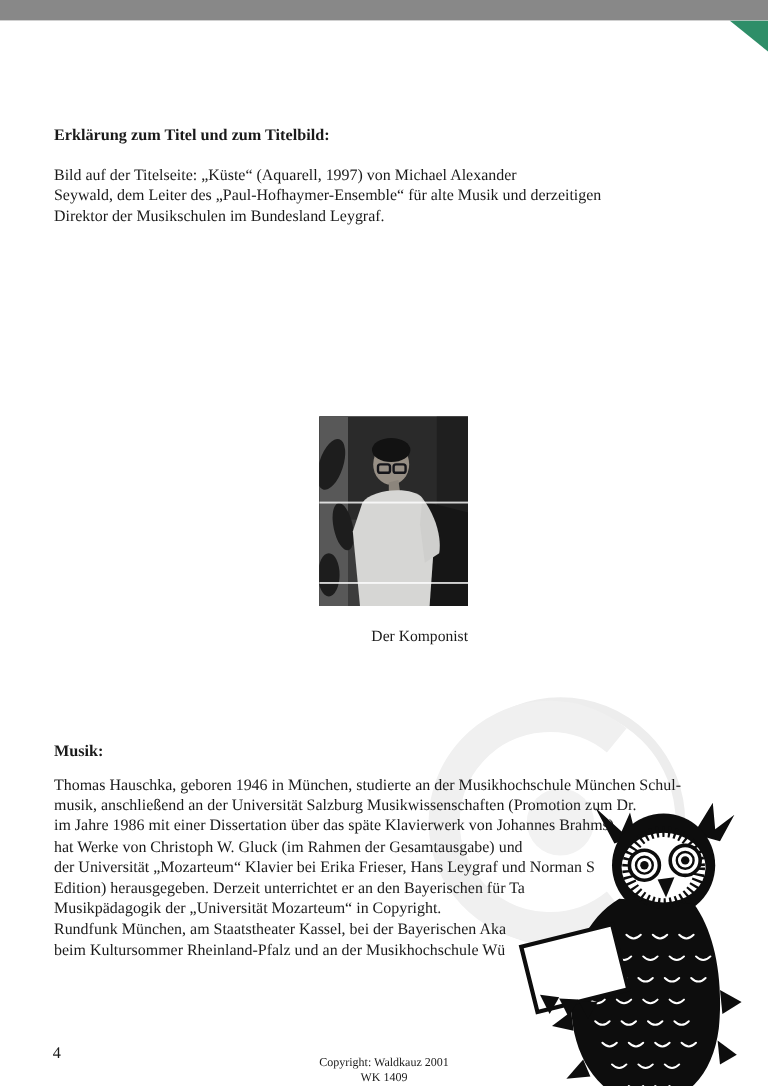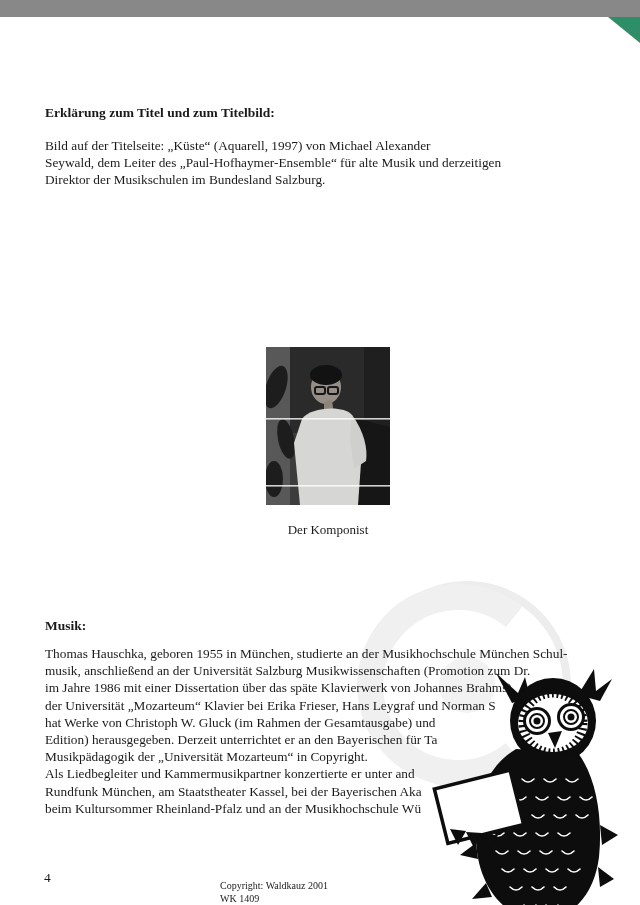--- a/index.html
+++ b/index.html
@@ -21,26 +21,26 @@
   .h-vita{top:601px;}
   .textblock{position:absolute;left:45px;z-index:1;}
   .tb-intro{top:120px;}
   .tb-vita{top:628px;}
   .t-line{font-size:13.3px;line-height:17.2px;white-space:nowrap;}
   .photo-fig{
     position:absolute;left:266px;top:330px;width:124px;height:158px;margin:0;
     z-index:1;background:#303030;
   }
   .photo-caption{
-    position:absolute;left:266px;top:505px;width:124px;text-align:center;
+    position:absolute;left:266px;top:505px;width:124px;text-align:right;
     font-size:13px;z-index:1;
   }
   .page-number{position:absolute;left:44px;top:853px;font-size:13.5px;z-index:1;}
   .copyright{
-    position:absolute;left:220px;top:863px;width:200px;
+    position:absolute;left:220px;top:863px;width:200px;text-align:center;
     font-size:10px;line-height:12.5px;z-index:1;
   }
   .owl{position:absolute;left:428px;top:652px;width:210px;height:253px;z-index:2;}
   svg{display:block;}
 </style>
 </head>
 <body>
 
 <div class="page">
 
@@ -51,21 +51,21 @@
       <circle cx="115" cy="120" r="100" fill="none" stroke="#ededed" stroke-width="8"></circle>
       <path d="M162,52 A88,88 0 1,0 162,188" fill="none" stroke="#f0f0f0" stroke-width="26"></path>
       <circle cx="115" cy="120" r="28" fill="#f2f2f2"></circle>
     </svg>
   </div>
 
   <h2 class="sec-heading h-intro">Erklärung zum Titel und zum Titelbild:</h2>
   <div class="textblock tb-intro">
     <div class="t-line">Bild auf der Titelseite: „Küste“ (Aquarell, 1997) von Michael Alexander</div>
     <div class="t-line">Seywald, dem Leiter des „Paul-Hofhaymer-Ensemble“ für alte Musik und derzeitigen</div>
-    <div class="t-line">Direktor der Musikschulen im Bundesland Salzburg.</div>
+    <div class="t-line">Direktor der Musikschulen im Bundesland Leygraf.</div>
   </div>
 
   <figure class="photo-fig">
     <svg viewBox="0 0 124 158" width="124" height="158">
       <rect width="124" height="158" fill="#3c3c3c"></rect>
       <rect width="124" height="86" fill="#2a2a2a"></rect>
       <rect x="0" width="24" height="158" fill="#585858"></rect>
       <g fill="#1d1d1d">
         <ellipse cx="10" cy="40" rx="10" ry="22" transform="rotate(18 10 40)"></ellipse>
         <ellipse cx="20" cy="92" rx="8" ry="20" transform="rotate(-12 20 92)"></ellipse>
@@ -83,28 +83,27 @@
         <path d="M86,68 C98,84 102,102 100,114 L88,122 84,90 Z" fill="#cfcfcd"></path>
       </g>
       <rect y="71" width="124" height="1.6" fill="#ffffff" opacity="0.8"></rect>
       <rect y="138" width="124" height="1.6" fill="#ffffff" opacity="0.8"></rect>
     </svg>
   </figure>
   <div class="photo-caption">Der Komponist</div>
 
   <h2 class="sec-heading h-vita">Musik:</h2>
   <div class="textblock tb-vita">
-    <div class="t-line">Thomas Hauschka, geboren 1955 in München, studierte an der Musikhochschule München Schul-</div>
+    <div class="t-line">Thomas Hauschka, geboren 1946 in München, studierte an der Musikhochschule München Schul-</div>
     <div class="t-line">musik, anschließend an der Universität Salzburg Musikwissenschaften (Promotion zum Dr.</div>
     <div class="t-line">im Jahre 1986 mit einer Dissertation über das späte Klavierwerk von Johannes Brahms)</div>
+    <div class="t-line">hat Werke von Christoph W. Gluck (im Rahmen der Gesamtausgabe) und</div>
     <div class="t-line">der Universität „Mozarteum“ Klavier bei Erika Frieser, Hans Leygraf und Norman S</div>
-    <div class="t-line">hat Werke von Christoph W. Gluck (im Rahmen der Gesamtausgabe) und</div>
     <div class="t-line">Edition) herausgegeben.  Derzeit unterrichtet er an den Bayerischen für Ta</div>
     <div class="t-line">Musikpädagogik der „Universität Mozarteum“ in Copyright.</div>
-    <div class="t-line">Als Liedbegleiter und Kammermusikpartner konzertierte er unter and</div>
     <div class="t-line">Rundfunk München, am Staatstheater Kassel, bei der Bayerischen Aka</div>
     <div class="t-line">beim Kultursommer Rheinland-Pfalz und an der Musikhochschule Wü</div>
   </div>
 
   <div class="page-number">4</div>
   <div class="copyright">
     <div>Copyright: Waldkauz 2001</div>
     <div>WK 1409</div>
   </div>
 

